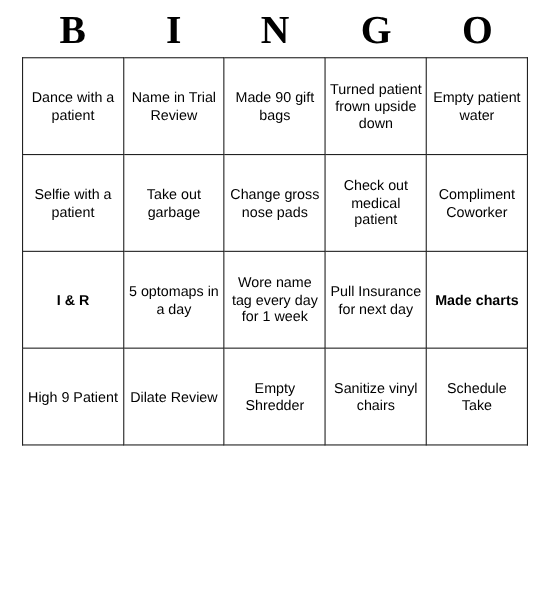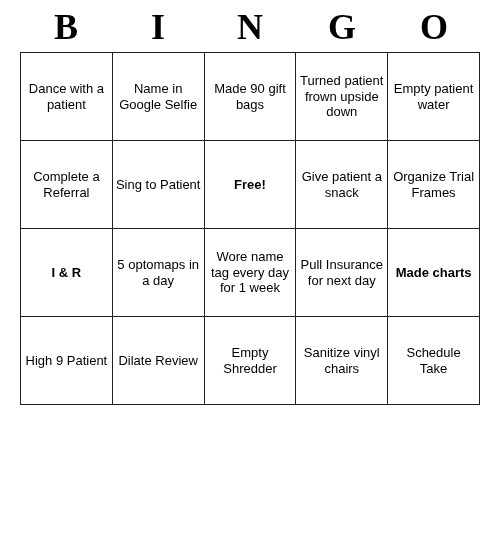--- a/index.html
+++ b/index.html
@@ -70,31 +70,31 @@
     <span class="bingo-letter">I</span>
     <span class="bingo-letter">N</span>
     <span class="bingo-letter">G</span>
     <span class="bingo-letter">O</span>
   </div>
 
 <table class="bingo-grid">
   <tbody id="grid-body">
   <tr>
         <td>Dance with a patient</td>
-        <td>Name in Google Selfie</td>
+        <td>Name in Trial Review</td>
         <td>Made 90 gift bags</td>
         <td>Turned patient frown upside down</td>
         <td>Empty patient water</td>
       </tr>
       <tr>
-        <td>Complete a Referral</td>
-        <td>Sing to Patient</td>
-        <td class="free-cell">Free!</td>
-        <td>Give patient a snack</td>
-        <td>Organize Trial Frames</td>
+        <td>Selfie with a patient</td>
+        <td>Take out garbage</td>
+        <td>Change gross nose pads</td>
+        <td>Check out medical patient</td>
+        <td>Compliment Coworker</td>
       </tr>
       <tr>
         <td class="large-text">I &amp; R</td>
         <td>5 optomaps in a day</td>
         <td>Wore name tag every day for 1 week</td>
         <td>Pull Insurance for next day</td>
         <td class="large-text">Made charts</td>
       </tr>
       <tr>
         <td>High 9 Patient</td>

